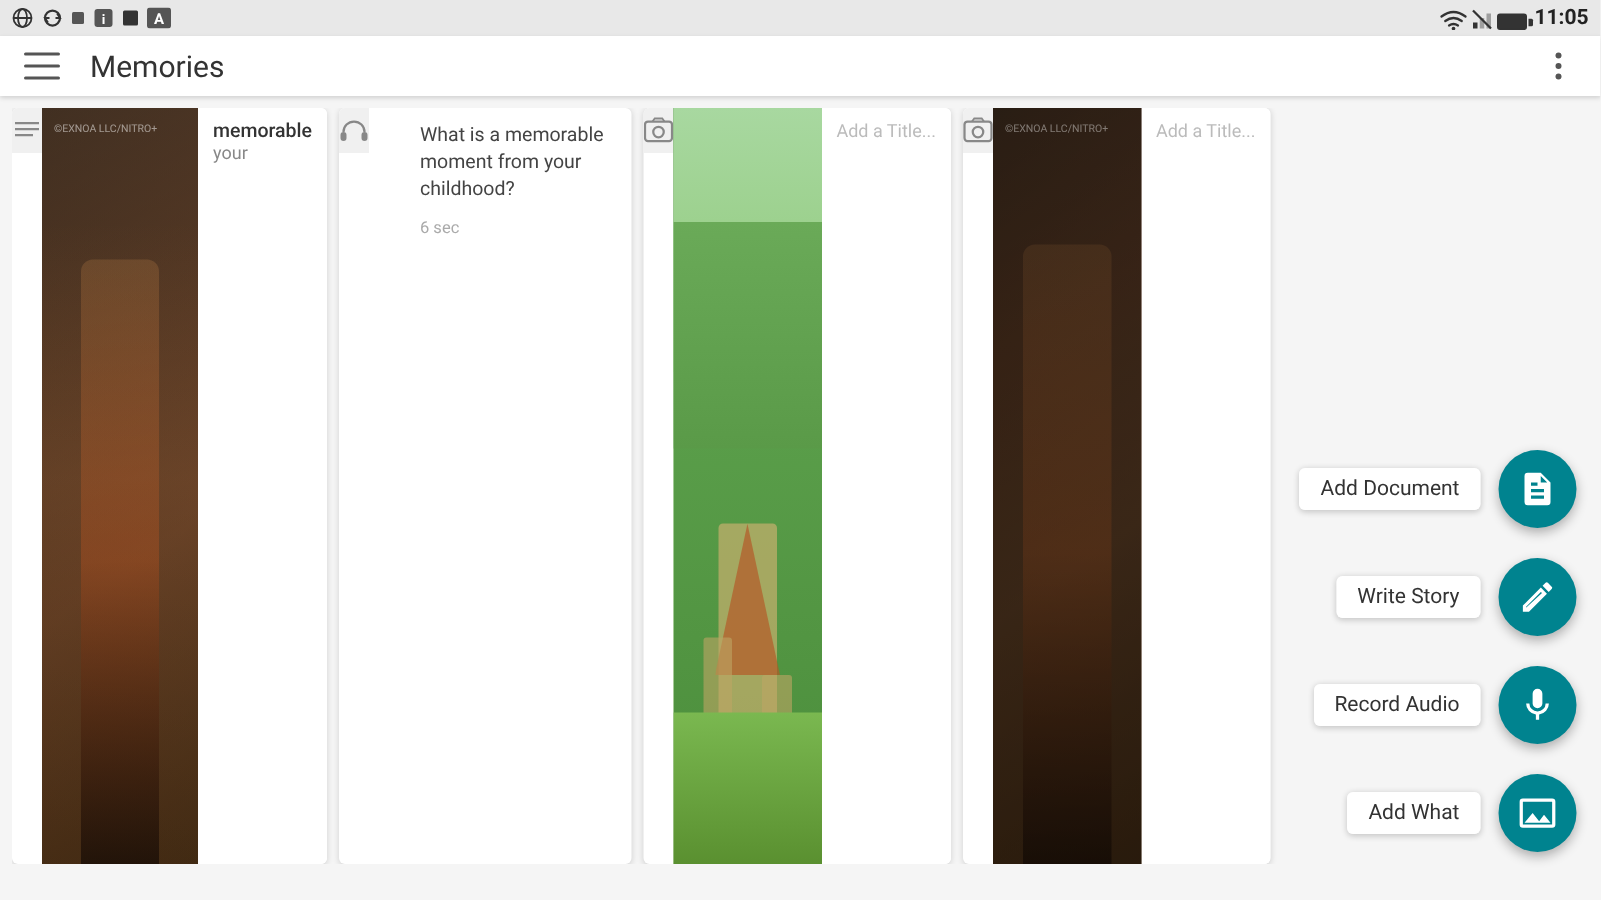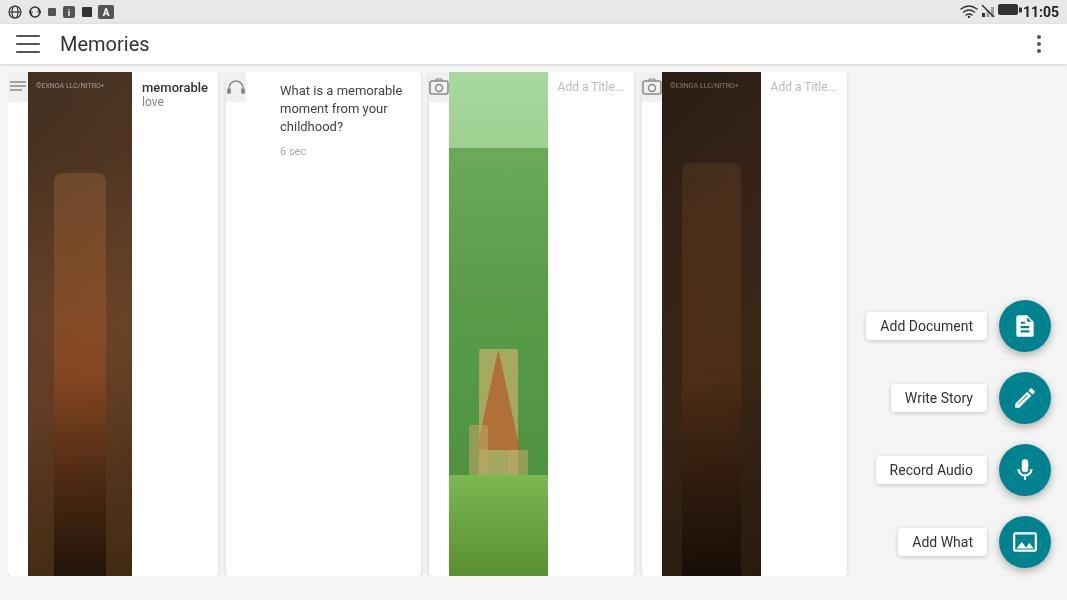--- a/index.html
+++ b/index.html
@@ -21,21 +21,21 @@
       padding: 0 8px;
       font-size: 12px;
     }
     .status-left {
       display: flex;
       align-items: center;
       gap: 6px;
     }
     .status-right {
       display: flex;
-      align-items: flex-start;
+      align-items: flex-end;
       gap: 3px;
       font-weight: bold;
       font-size: 13px;
     }
 
     
     .app-bar {
       height: 40px;
       background: #ffffff;
       display: flex;
@@ -359,21 +359,21 @@
       <div class="card-image" style="background: linear-gradient(145deg, #2a1a10 0%, #4a2a18 30%, #6a3a22 60%, #3a2510 100%); flex:1; position:relative; overflow:hidden;">
 
         <div style="position:absolute;inset:0;background:linear-gradient(180deg, rgba(100,80,60,0.4) 0%, rgba(60,40,20,0.6) 100%)"></div>
         <div style="position:absolute;bottom:0;left:0;right:0;height:85%;background:linear-gradient(180deg, transparent 0%, rgba(200,130,70,0.15) 40%, rgba(80,50,20,0.3) 100%)"></div>
 
         <div style="position:absolute;bottom:0;left:25%;width:50%;height:80%;background:linear-gradient(180deg, rgba(220,150,80,0.2) 0%, rgba(180,80,30,0.4) 50%, rgba(20,10,5,0.7) 100%);border-radius:8px 8px 0 0"></div>
         <div style="position:absolute;top:10px;left:8px;font-size:7px;color:rgba(255,255,255,0.5)">©EXNOA LLC/NITRO+</div>
       </div>
       <div class="card-footer">
         <div class="title">memorable</div>
-        <div class="subtitle">love</div>
+        <div class="subtitle">your</div>
       </div>
     </div>
 
     <div class="memory-card card-2">
       <div class="card-icon-bar">
 
         <svg width="20" height="18" viewBox="0 0 20 18">
             <path d="M3 10 A7 7 0 0 1 17 10" fill="none" stroke="#888" stroke-width="1.5"></path>
             <rect x="1" y="10" width="4" height="6" rx="2" fill="#888"></rect>
             <rect x="15" y="10" width="4" height="6" rx="2" fill="#888"></rect>

